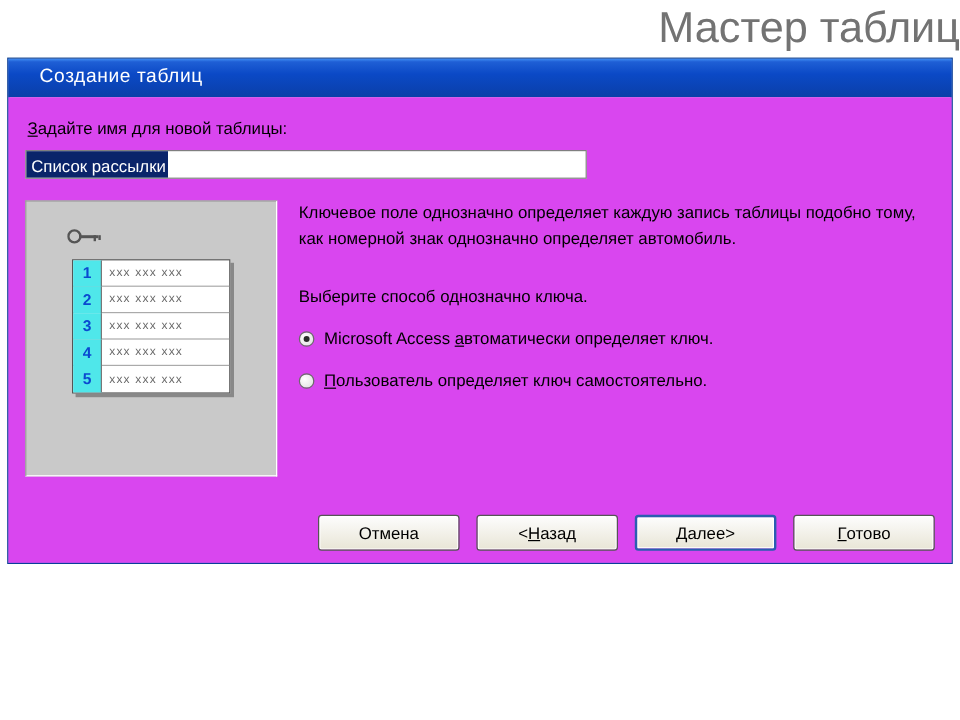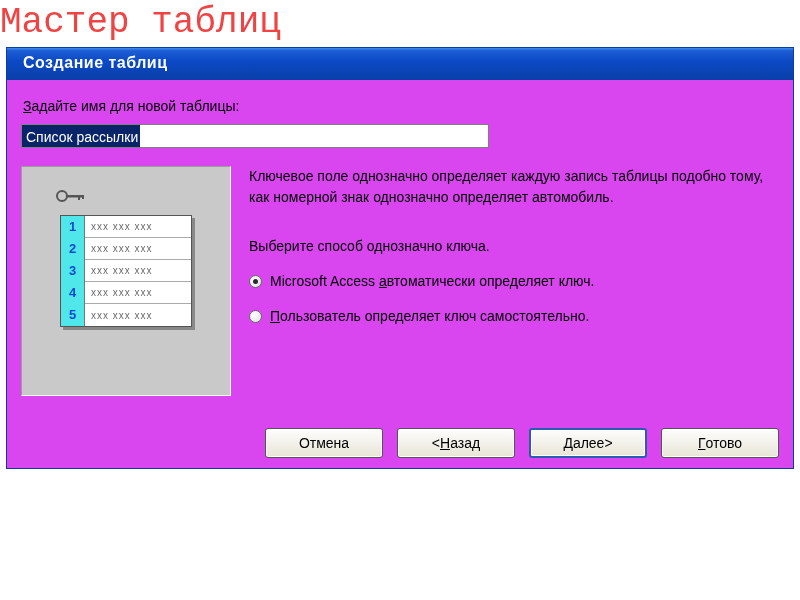--- a/index.html
+++ b/index.html
@@ -7,39 +7,39 @@
     margin: 0;
     padding: 0;
     font-family: Tahoma, Arial, sans-serif;
     font-size: 13px;
     background: #ffffff;
     width: 800px;
     height: 600px;
     overflow: hidden;
   }
   .page-heading {
-    text-align: left;
+    text-align: right;
     font-size: 36px;
     font-weight: normal;
-    color: #ef4444;
+    color: #737373;
     margin: 2px 0 4px 0;
-    font-family: Liberation Mono, monospace;
+    font-family: Liberation Sans, sans-serif;
   }
   .window {
     margin: 0 6px;
     border: 1px solid #0a3e9a;
     background: #ece9d8;
     box-shadow: 0 0 0 1px #1c5fcf inset;
   }
   .titlebar {
     background: linear-gradient(to bottom, #3f8cf3 0%, #1f5fd5 8%, #0b49c6 40%, #0a3fa8 100%);
     color: #fff;
-    font-weight: bold;
+    font-weight: normal;
     font-size: 16px;
-    padding: 6px 10px 8px 16px;
+    padding: 6px 10px 8px 26px;
     letter-spacing: 0.5px;
   }
   .client {
     background: #d946ef;
     padding: 14px 14px 10px 14px;
   }
   .prompt-label {
     font-size: 14px;
     margin: 4px 2px 10px 2px;
   }

